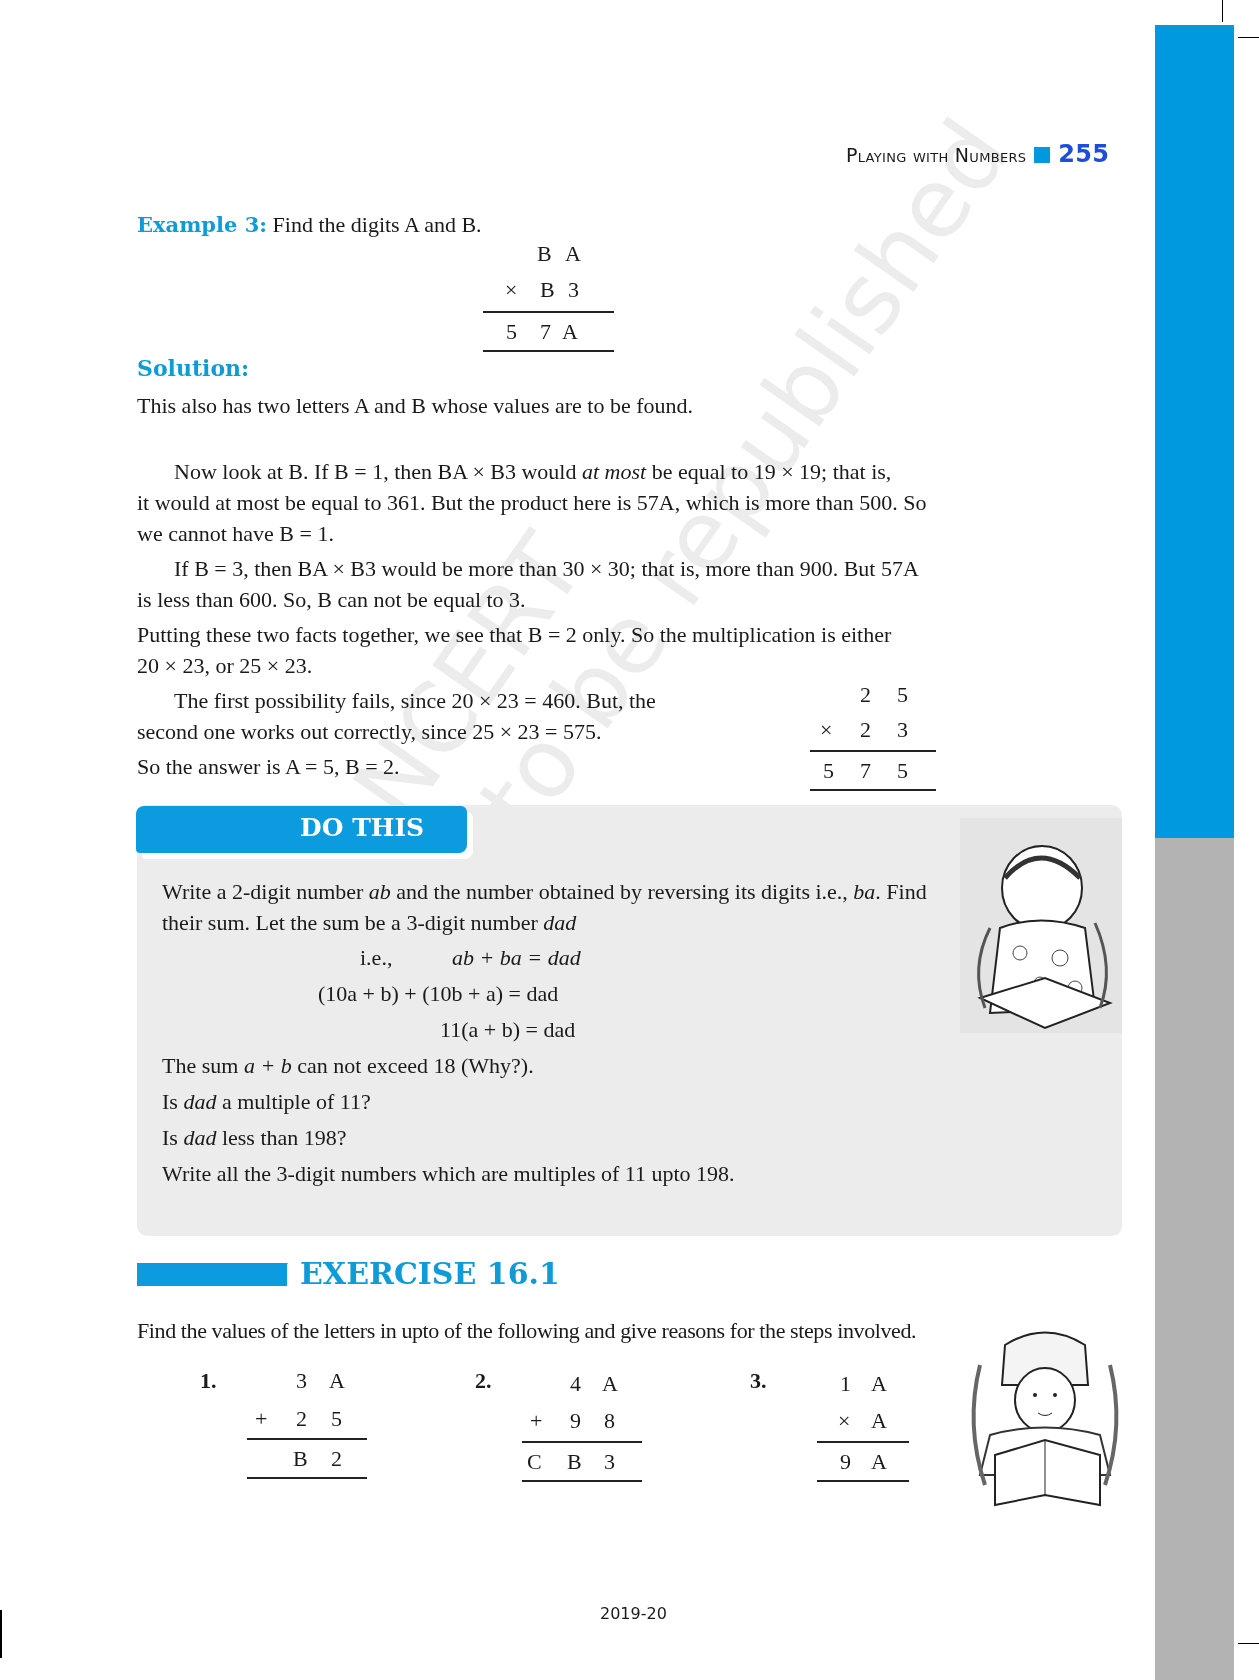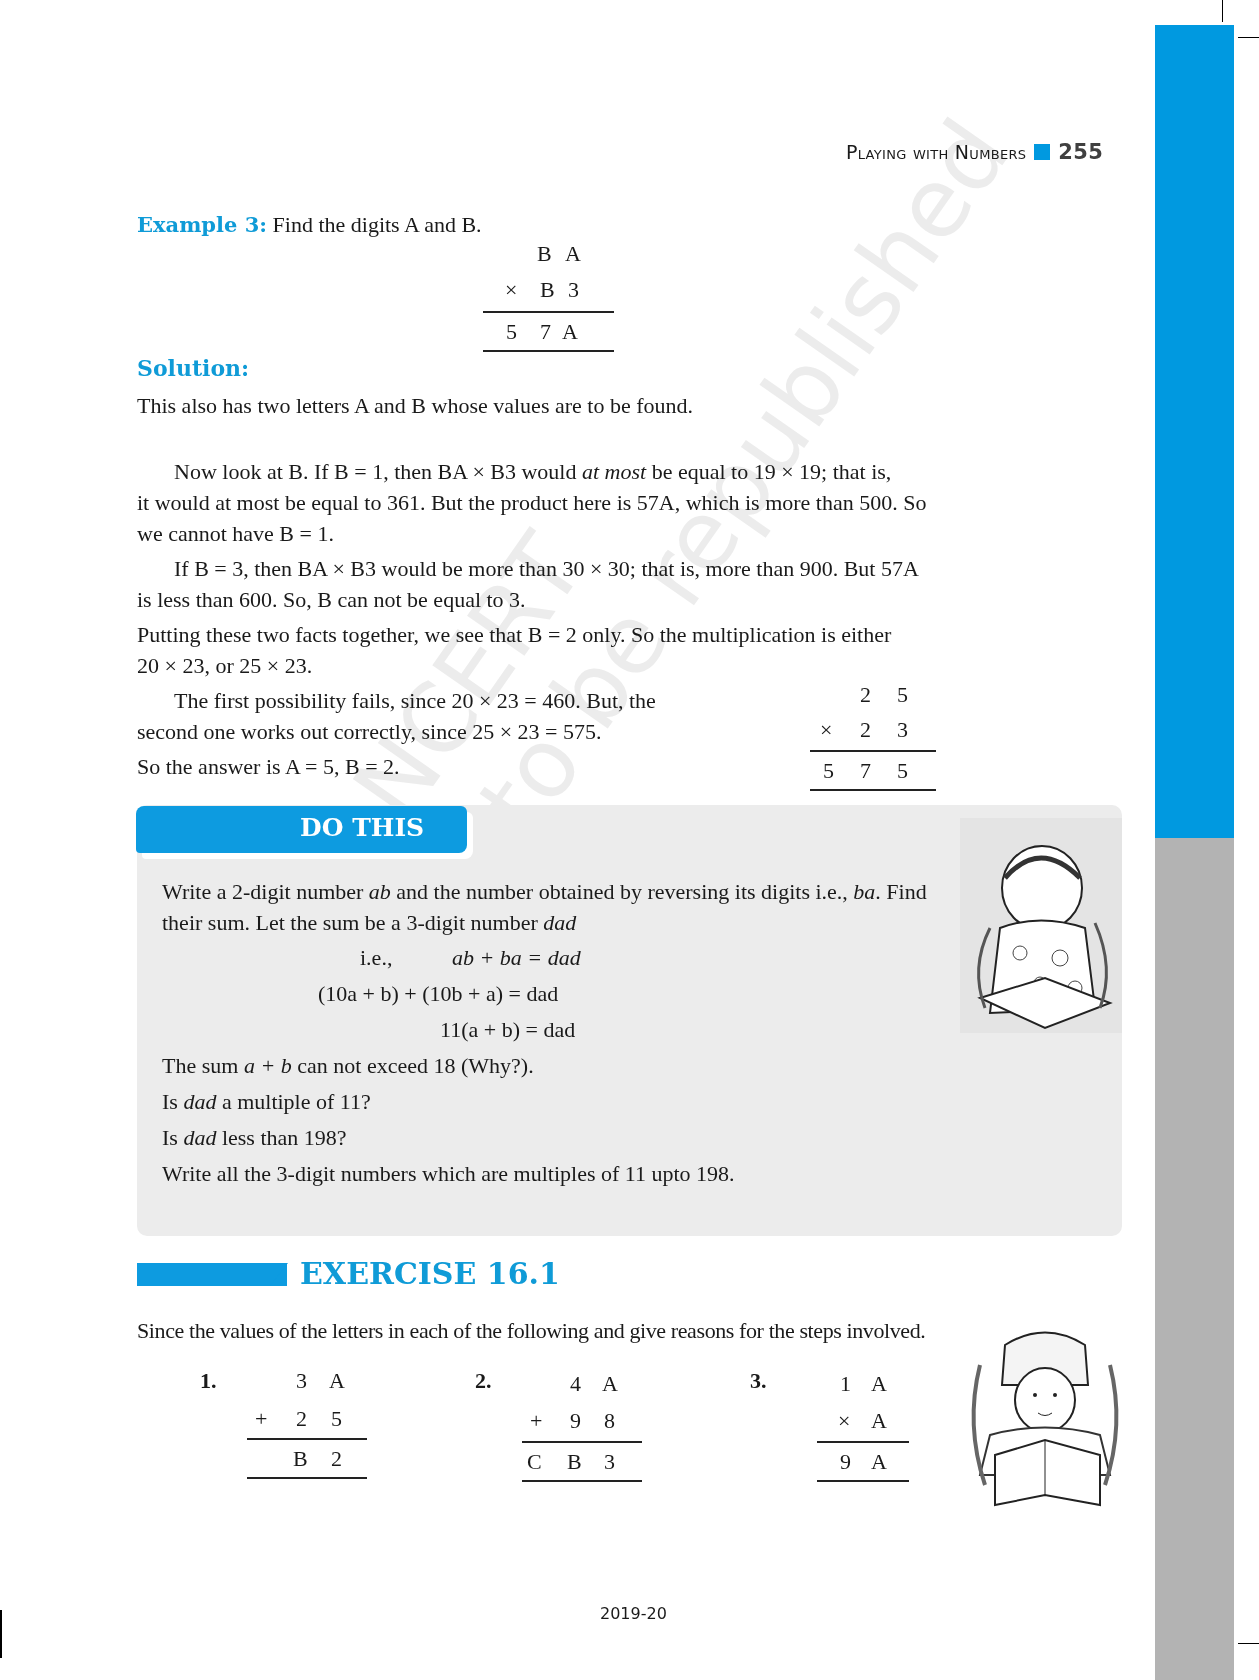--- a/index.html
+++ b/index.html
@@ -5,21 +5,21 @@
   html,body{margin:0;padding:0;}
   body{width:1259px;height:1680px;position:relative;background:#ffffff;overflow:hidden;
        font-family:"Liberation Serif","DejaVu Serif",serif;color:#1a1a1a;}
   .abs{position:absolute;}
   .sidebar-blue{left:1155px;top:25px;width:79px;height:813px;background:#0099e0;}
   .sidebar-gray{left:1155px;top:838px;width:79px;height:842px;background:#b3b3b3;}
   .crop-v{width:1px;background:#000;}
   .crop-h{height:1px;background:#000;}
   .running-head{left:846px;top:140px;font-family:"DejaVu Sans","Liberation Sans",sans-serif;font-size:19px;color:#1a1a1a;letter-spacing:0.3px;font-variant:small-caps;}
   .head-square{display:inline-block;width:16px;height:16px;background:#0099e0;vertical-align:-1px;margin:0 8px 0 8px;}
-  .page-num{font-family:"DejaVu Sans","Liberation Sans",sans-serif;font-weight:bold;font-size:21px;color:#404040;font-variant:normal;}
+  .page-num{font-family:"DejaVu Sans","Liberation Sans",sans-serif;font-weight:bold;font-size:24px;color:#1d4ed8;font-variant:normal;}
   .txt{font-size:22px;line-height:31px;}
   .blue-label{color:#0f9bd7;font-weight:bold;font-family:"DejaVu Serif","Liberation Serif",serif;font-size:21px;}
   .math-row{position:absolute;font-size:22px;}
   .rule{position:absolute;height:2px;background:#222;}
   .grey-box{left:137px;top:805px;width:985px;height:431px;background:#ececec;border-radius:10px;}
   .do-tab{left:136px;top:806px;width:331px;height:47px;background:#0d9be0;border-radius:8px 6px 8px 4px;
           box-shadow:6px 6px 0 #ffffff;}
   .do-tab-label{left:300px;top:813px;color:#fff;font-weight:bold;font-family:"DejaVu Serif","Liberation Serif",serif;font-size:25px;}
   .ex-bar{left:137px;top:1263px;width:150px;height:23px;background:#0d9be0;}
   .ex-bar-slant{left:270px;top:1263px;width:0;height:0;border-top:23px solid #0d9be0;border-right:18px solid transparent;}
@@ -143,21 +143,21 @@
   <div style="margin-bottom:5px;"><span>The sum </span><i>a + b</i><span> can not exceed 18 (Why?).</span></div>
   <div style="margin-bottom:5px;"><span>Is </span><i>dad</i><span> a multiple of 11?</span></div>
   <div style="margin-bottom:5px;"><span>Is </span><i>dad</i><span> less than 198?</span></div>
   <div style="margin-bottom:5px;">Write all the 3-digit numbers which are multiples of 11 upto 198.</div>
 </div>
 
 <div class="abs ex-bar"></div>
 <div class="abs ex-bar-slant"></div>
 <div class="abs ex-title">EXERCISE 16.1</div>
 
-<div class="abs txt" style="left:137px;top:1315px;letter-spacing:-0.4px;">Since the values of the letters in each of the following and give reasons for the steps involved.</div>
+<div class="abs txt" style="left:137px;top:1315px;letter-spacing:-0.4px;">Find the values of the letters in upto of the following and give reasons for the steps involved.</div>
 
 <div>
   <span class="math-row" style="left:200px;top:1368px;font-weight:bold;">1.</span>
   <span class="math-row" style="left:296px;top:1368px;">3</span>
   <span class="math-row" style="left:329px;top:1368px;">A</span>
   <span class="math-row" style="left:255px;top:1406px;">+</span>
   <span class="math-row" style="left:296px;top:1406px;">2</span>
   <span class="math-row" style="left:331px;top:1406px;">5</span>
   <div class="rule" style="left:247px;top:1438px;width:120px;"></div>
   <span class="math-row" style="left:293px;top:1446px;">B</span>

